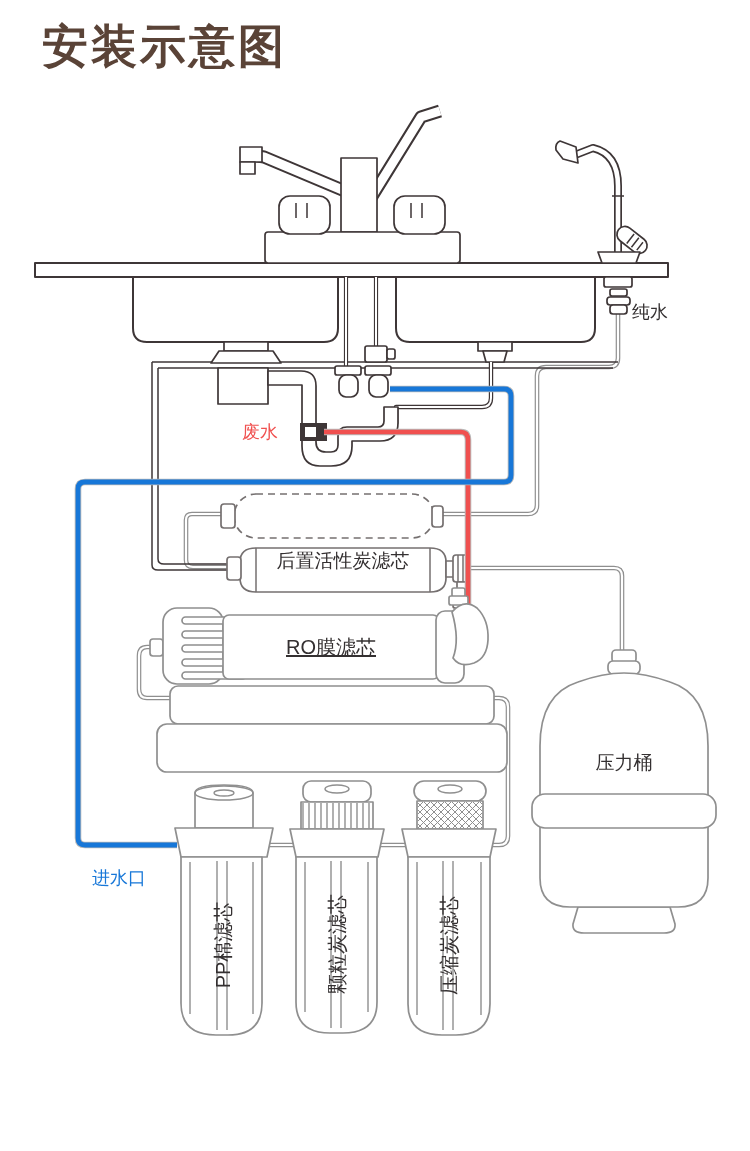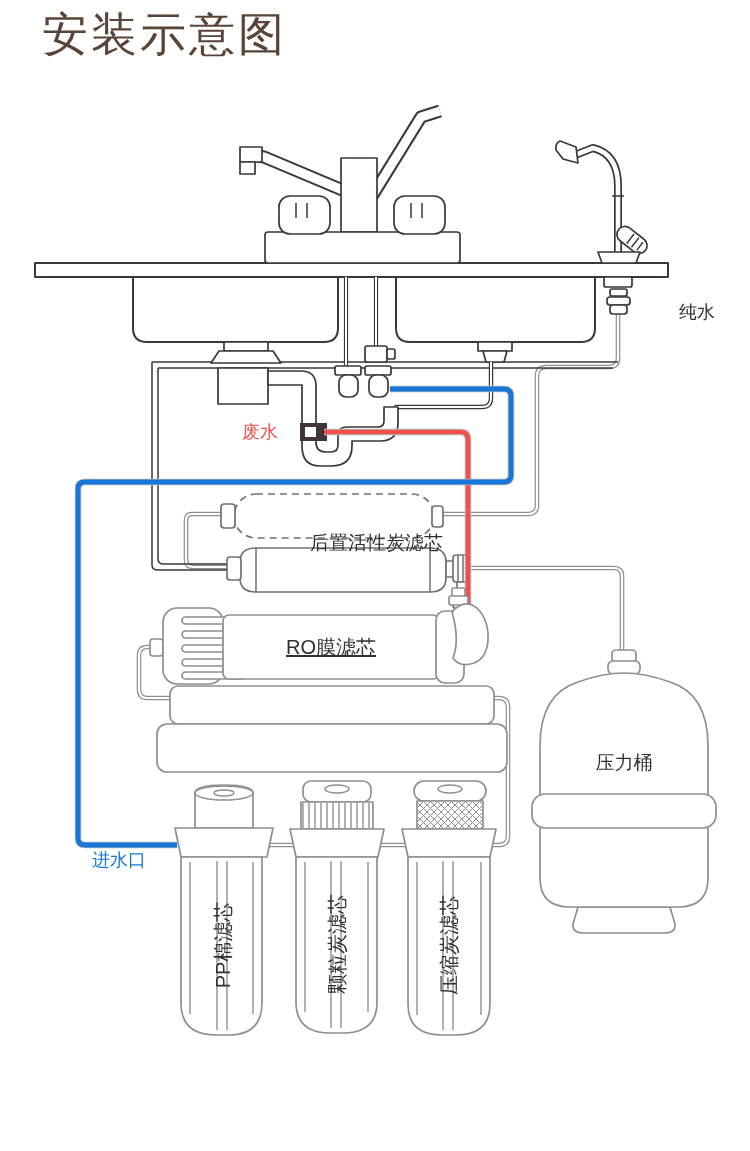--- a/index.html
+++ b/index.html
@@ -15,26 +15,26 @@
   .gyline{stroke:var(--line-gray,#8f8f8f);fill:none;stroke-width:1.4;stroke-linejoin:round;}
   .mdfill{stroke:var(--line-mid,#757070);fill:#ffffff;stroke-width:1.7;stroke-linejoin:round;}
   .mdline{stroke:var(--line-mid,#757070);fill:none;stroke-width:1.5;}
   .pipecase{stroke:#b9b9b9;fill:none;stroke-width:6.6;stroke-linejoin:round;stroke-linecap:butt;}
   .pgray{stroke:var(--line-gray,#8f8f8f);fill:none;stroke-width:4.6;stroke-linejoin:round;stroke-linecap:butt;}
   .pgraycore{stroke:#ffffff;fill:none;stroke-width:2.2;stroke-linejoin:round;stroke-linecap:butt;}
   .pred{stroke:var(--pipe-red,#f0504f);fill:none;stroke-width:4.6;stroke-linejoin:round;stroke-linecap:butt;}
   .pblue{stroke:var(--pipe-blue,#1777d8);fill:none;stroke-width:4.8;stroke-linejoin:round;stroke-linecap:butt;}
   .lab{position:absolute;color:var(--label-dark,#343031);font-size:19px;line-height:22px;white-space:nowrap;}
   .lab.center{text-align:center;}
-  #title{position:absolute;left:42px;top:4px;font-size:46px;font-weight:400;
+  #title{position:absolute;left:42px;top:16px;font-size:46px;font-weight:700;
          letter-spacing:3px;color:var(--title-brown,#5a4337);}
   .vlabel{position:absolute;width:170px;height:24px;text-align:center;font-size:20px;
           color:var(--label-dark,#343031);transform:rotate(-90deg);white-space:nowrap;}
   .red{color:var(--pipe-red,#f0504f);}
-  .blue{color:var(--pipe-blue,#1777d8);}
+  .blue{color:var(--pipe-blue,#1777d8);margin-top:18px;}
 </style>
 </head>
 <body>
 
 <div id="stage">
 
 <svg width="750" height="1151" viewBox="0 0 750 1151">
   <defs>
     <pattern id="ribs" width="6" height="8" patternUnits="userSpaceOnUse">
       <path d="M3,0 V8" stroke="#8f8f8f" stroke-width="1.4"></path>
@@ -210,26 +210,26 @@
   </g>
 
   <g>
     <path class="pipecase" d="M390,389 H504 Q511,389 511,396 V475 Q511,482 504,482 H85 Q78,482 78,489 V838 Q78,845 85,845 H177"></path>
     <path class="pblue" d="M390,389 H504 Q511,389 511,396 V475 Q511,482 504,482 H85 Q78,482 78,489 V838 Q78,845 85,845 H177"></path>
   </g>
 </svg>
 
 <div id="title">安装示意图</div>
 
-<div class="lab" style="left:632px;top:301px;font-size:18px;margin-left:47px;">纯水</div>
+<div class="lab" style="left:632px;top:301px;font-size:18px;">纯水</div>
 
 <div class="lab red" style="left:242px;top:421px;font-size:18px;">废水</div>
 
 
-<div class="lab center" style="left:243px;top:532px;width:200px;text-align:right;">后置活性炭滤芯</div>
+<div class="lab center" style="left:243px;top:550px;width:200px;">后置活性炭滤芯</div>
 
 <div class="lab center" style="left:261px;top:636px;width:140px;font-size:20px;text-decoration:underline;">RO膜滤芯</div>
 
 <div class="lab center" style="left:574px;top:752px;width:100px;">压力桶</div>
 
 <div class="lab blue" style="left:92px;top:849px;font-size:18px;">进水口</div>
 
 <div class="vlabel" style="left:137px;top:933px;">PP棉滤芯</div>
 
 <div class="vlabel" style="left:251px;top:932px;">颗粒炭滤芯</div>

